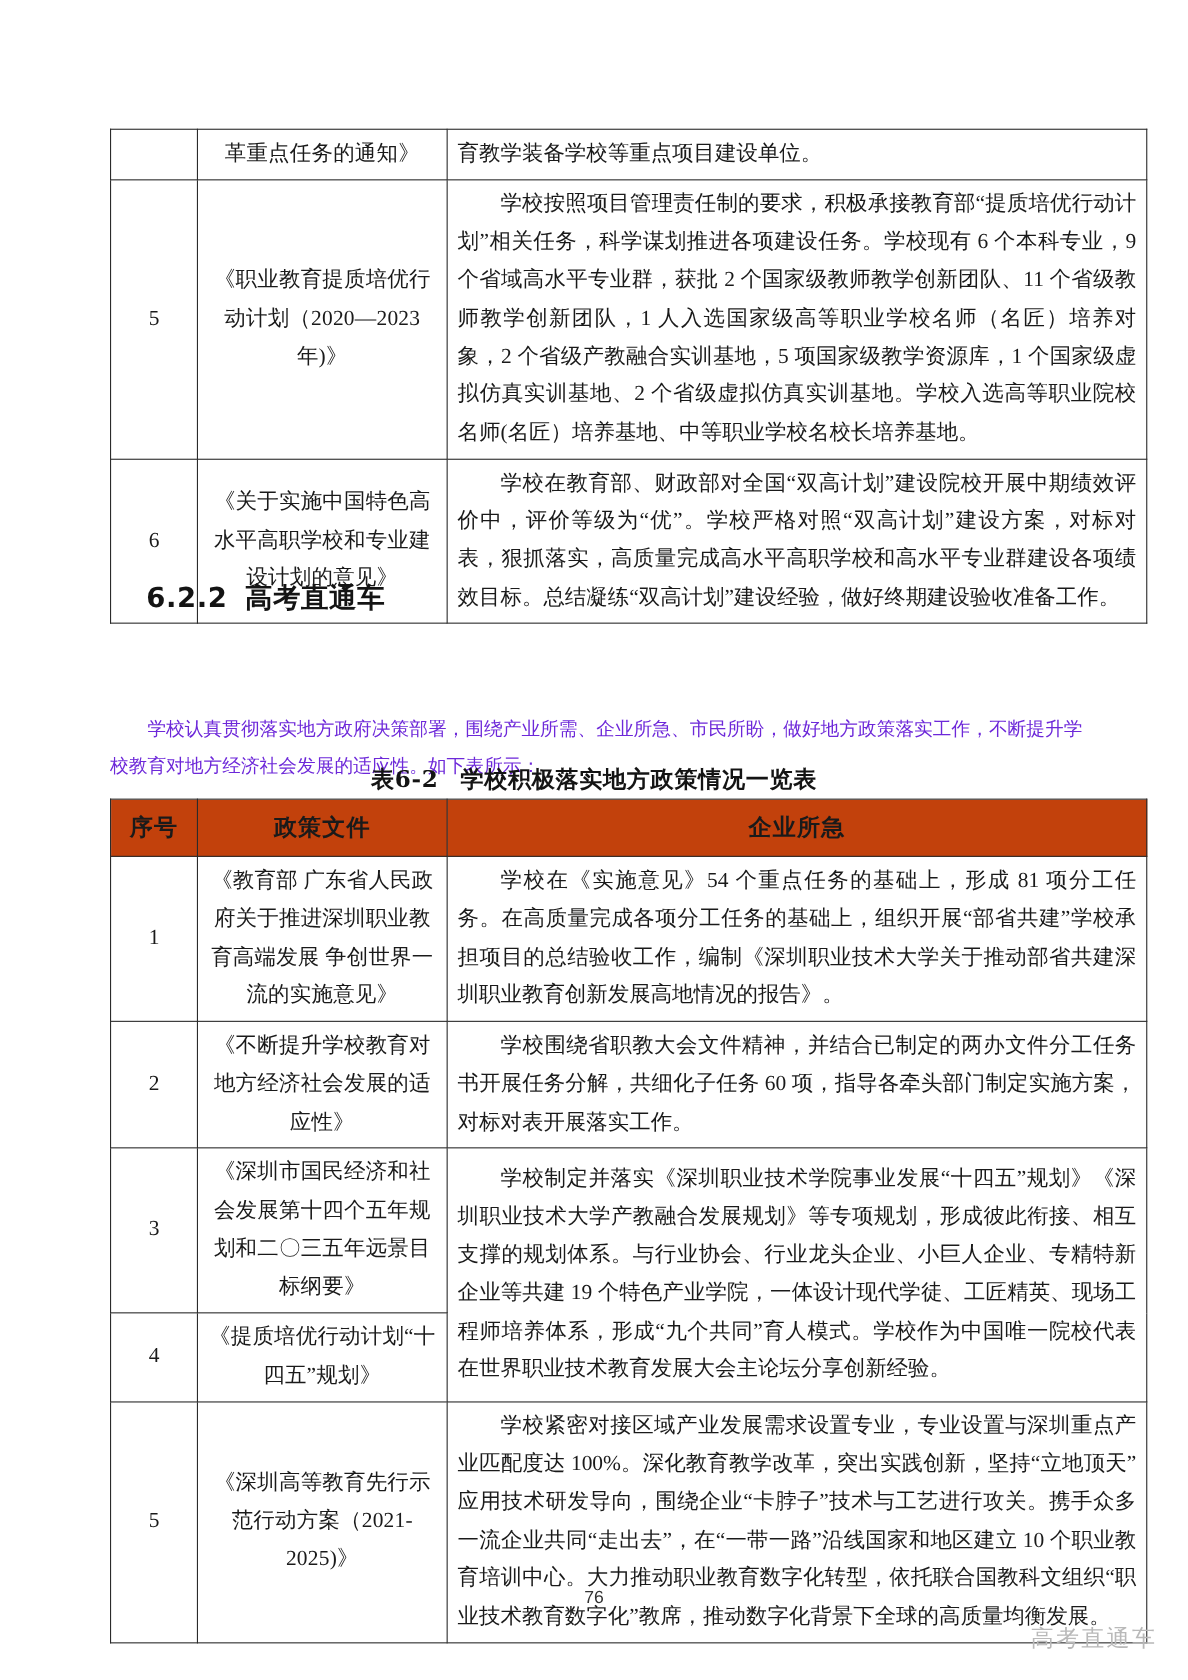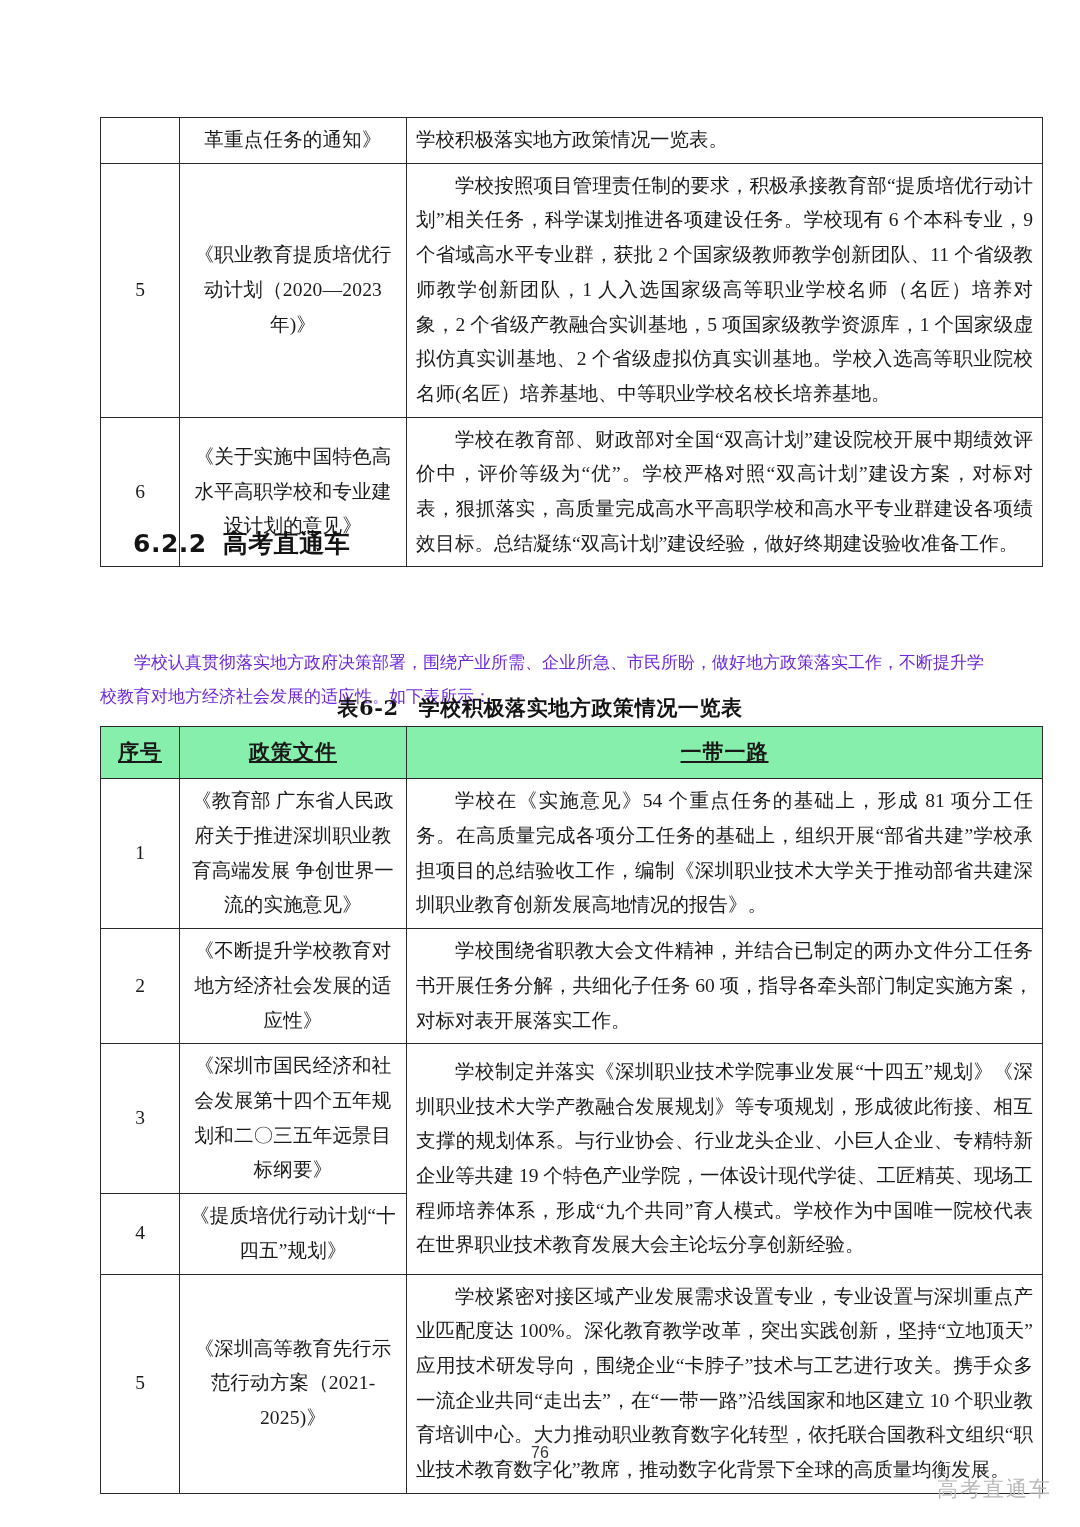--- a/index.html
+++ b/index.html
@@ -104,27 +104,26 @@
   .table-caption .cap-num { margin-right: 6px; }
   .table-caption .cap-text { margin-left: 14px; }
 
   
   .table-main {
     position: absolute;
     left: 100px;
     top: 726px;
   }
   .table-main thead th {
-    background: #86efac;
+    background: #c2410c;
     font-weight: bold;
     text-align: center;
     font-size: 21px;
     letter-spacing: 1px;
     padding: 7px 6px;
-    text-decoration: underline;
   }
 
   
   .page-number {
     position: absolute;
     left: 0;
     top: 1444px;
     width: 1080px;
     text-align: center;
     font-family: "Liberation Sans", "DejaVu Sans", sans-serif;
@@ -153,21 +152,21 @@
         <col class="col-doc">
         <col class="col-body">
     </colgroup>
     <tbody>
       <tr>
         <td class="col-no"></td>
         <td class="col-doc">
           <span class="cell-doc-text">革重点任务的通知》</span>
         </td>
         <td class="col-body">
-          <span class="cell-body-text noindent">学校积极落实地方政策情况一览表。</span>
+          <span class="cell-body-text noindent">育教学装备学校等重点项目建设单位。</span>
         </td>
       </tr>
       <tr>
         <td class="col-no">5</td>
         <td class="col-doc">
           <span class="cell-doc-text">《职业教育提质培优行动计划（2020—2023年)》</span>
         </td>
         <td class="col-body">
           <span class="cell-body-text">学校按照项目管理责任制的要求，积极承接教育部“提质培优行动计划”相关任务，科学谋划推进各项建设任务。学校现有 6 个本科专业，9 个省域高水平专业群，获批 2 个国家级教师教学创新团队、11 个省级教师教学创新团队，1 人入选国家级高等职业学校名师（名匠）培养对象，2 个省级产教融合实训基地，5 项国家级教学资源库，1 个国家级虚拟仿真实训基地、2 个省级虚拟仿真实训基地。学校入选高等职业院校名师(名匠）培养基地、中等职业学校名校长培养基地。</span>
         </td>
@@ -197,21 +196,21 @@
   <table class="doc-table table-main">
     <colgroup>
       <col class="col-no">
         <col class="col-doc">
         <col class="col-body">
     </colgroup>
     <thead>
       <tr>
         <th class="col-no">序号</th>
         <th class="col-doc">政策文件</th>
-        <th class="col-body">一带一路</th>
+        <th class="col-body">企业所急</th>
       </tr>
     </thead>
     <tbody>
 
       <tr>
         <td class="col-no">1</td>
         <td class="col-doc">
           <span class="cell-doc-text">《教育部 广东省人民政府关于推进深圳职业教育高端发展 争创世界一流的实施意见》</span>
         </td>
         <td class="col-body">

